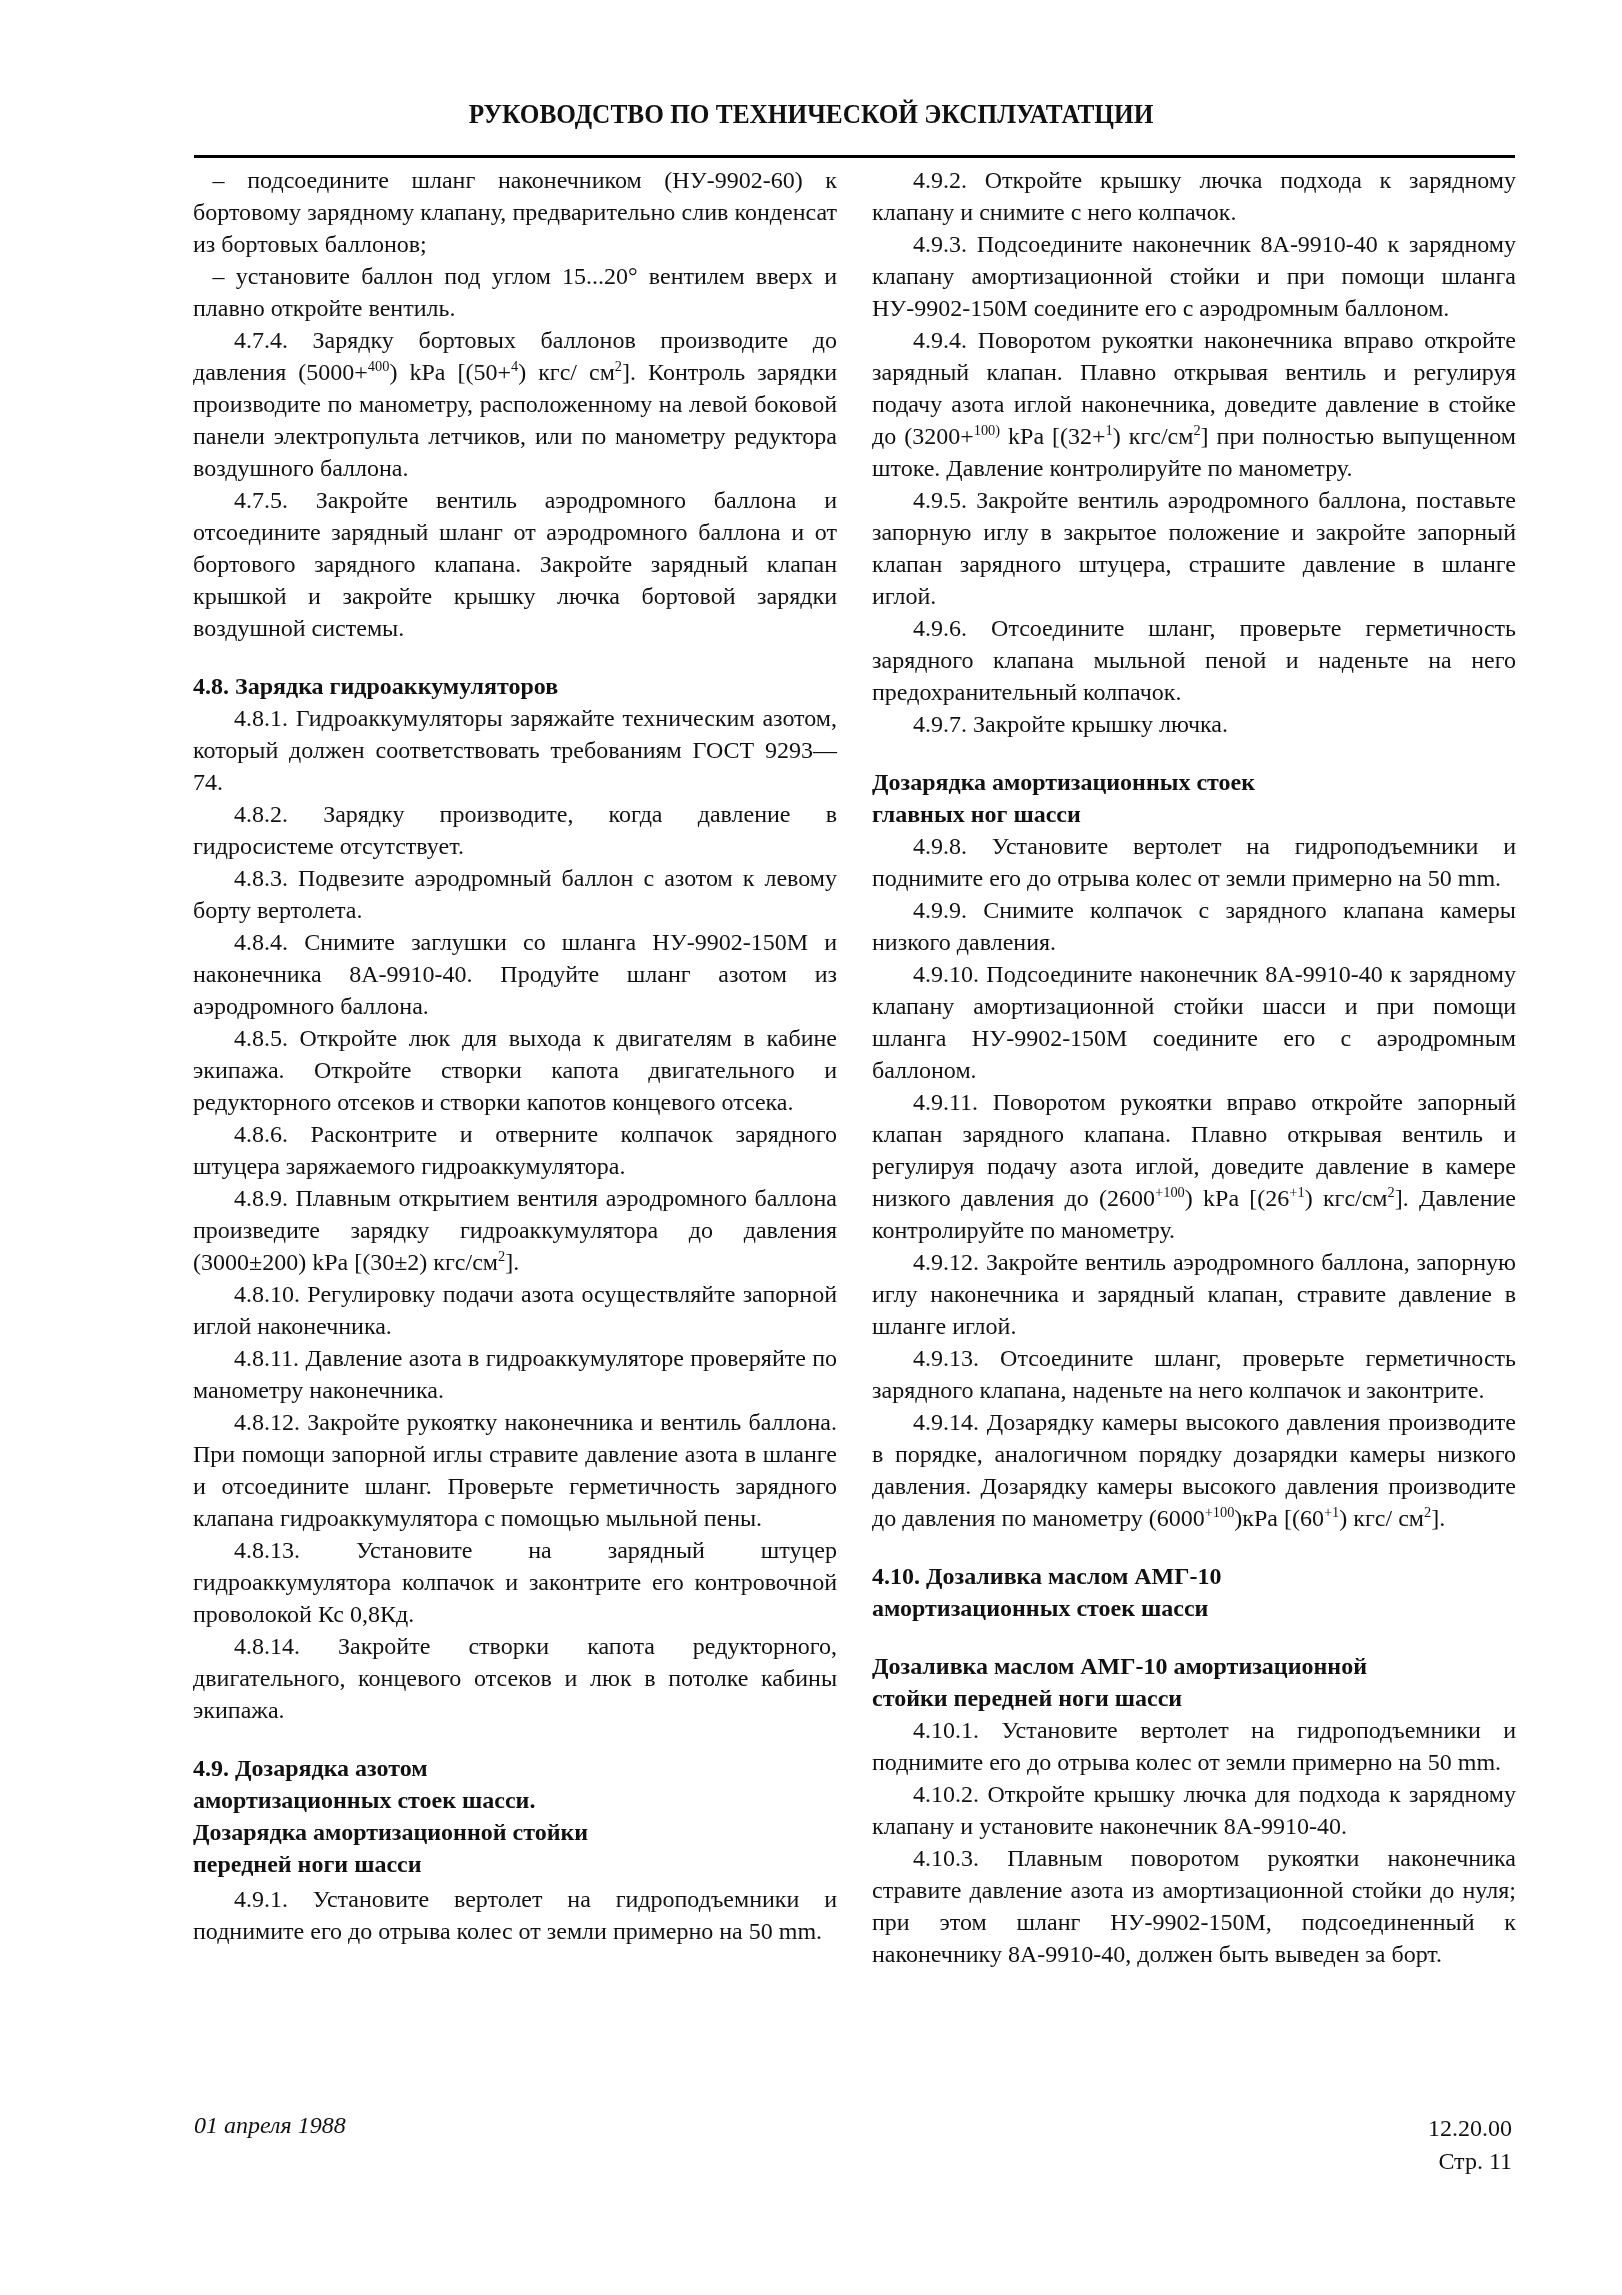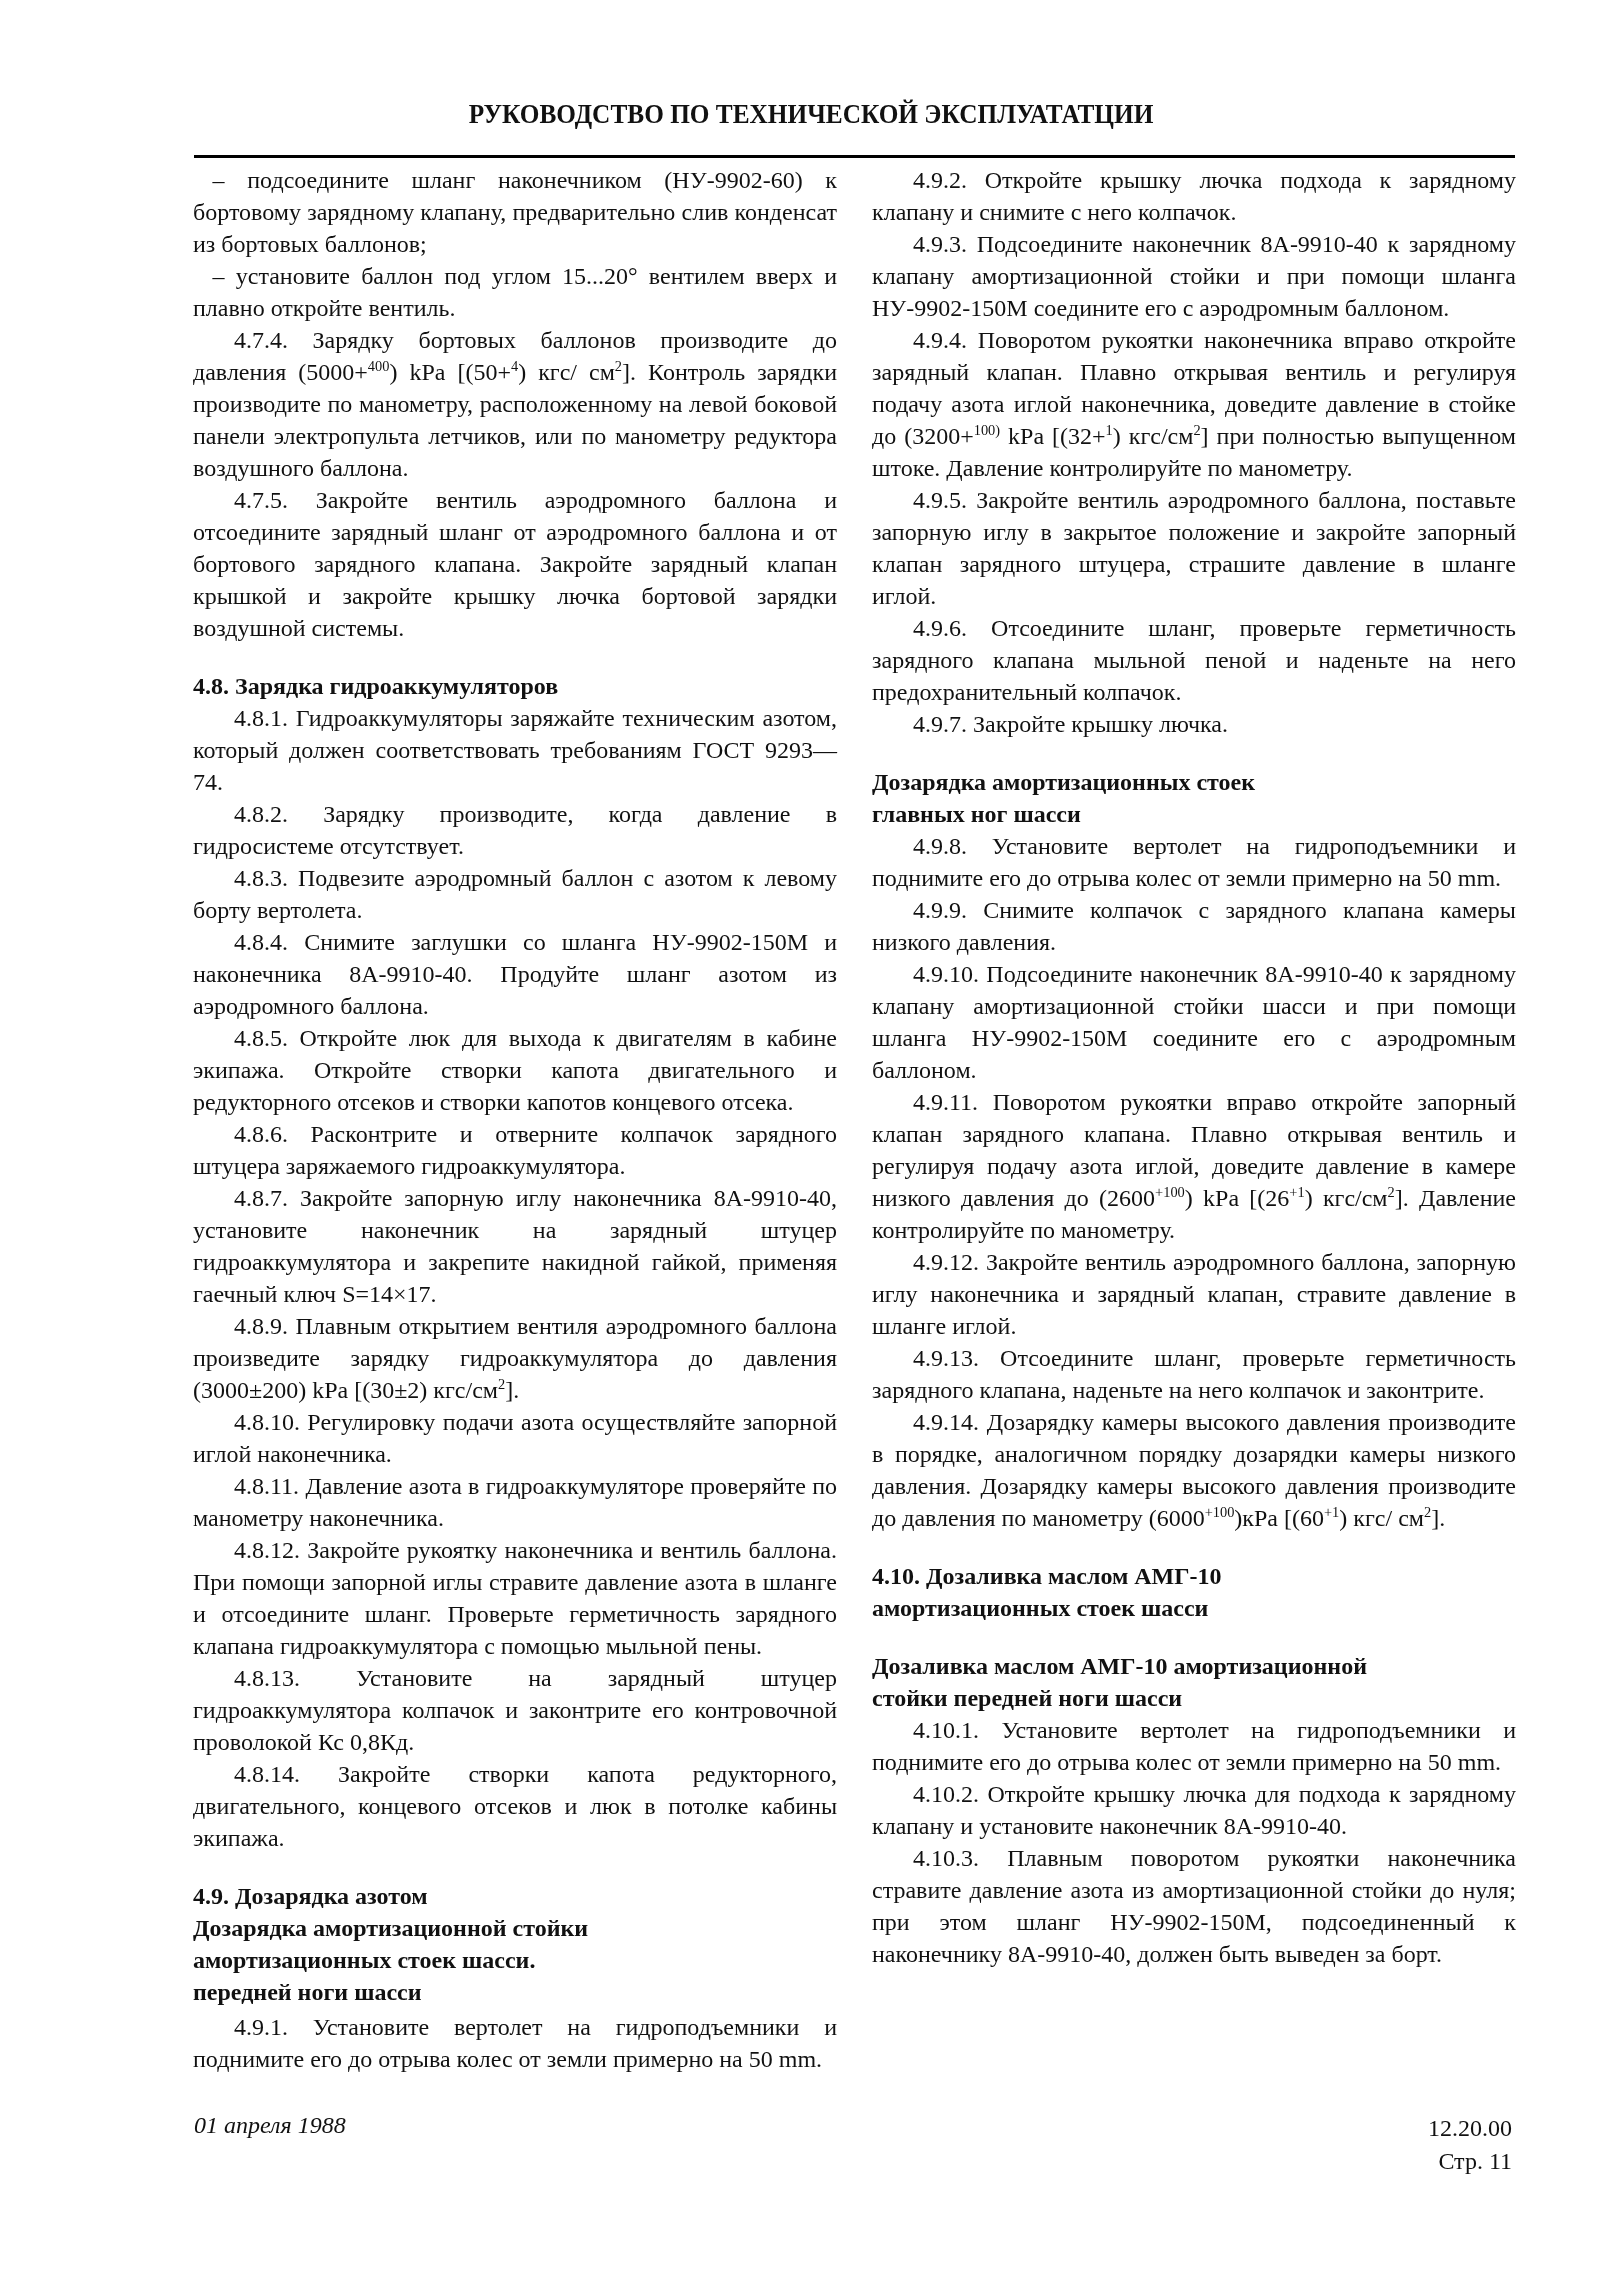--- a/index.html
+++ b/index.html
@@ -33,32 +33,31 @@
   <p class="p"><span>4.7.4. Зарядку бортовых баллонов производите до давления (5000+</span><sup>400</sup><span>) kPa [(50+</span><sup>4</sup><span>) кгс/ см</span><sup>2</sup><span>]. Контроль зарядки производите по манометру, расположенному на левой боковой панели электропульта летчиков, или по манометру редуктора воздушного баллона.</span></p>
   <p class="p">4.7.5. Закройте вентиль аэродромного баллона и отсоедините зарядный шланг от аэродромного баллона и от бортового зарядного клапана. Закройте зарядный клапан крышкой и закройте крышку лючка бортовой зарядки воздушной системы.</p>
 
   <p class="h gap-before">4.8. Зарядка гидроаккумуляторов</p>
   <p class="p">4.8.1. Гидроаккумуляторы заряжайте техническим азотом, который должен соответствовать требованиям ГОСТ 9293—74.</p>
   <p class="p">4.8.2. Зарядку производите, когда давление в гидросистеме отсутствует.</p>
   <p class="p">4.8.3. Подвезите аэродромный баллон с азотом к левому борту вертолета.</p>
   <p class="p">4.8.4.  Снимите заглушки со шланга НУ-9902-150М и наконечника 8А-9910-40. Продуйте шланг азотом из аэродромного баллона.</p>
   <p class="p">4.8.5.  Откройте люк для выхода к двигателям в кабине экипажа. Откройте створки капота двигательного и редукторного отсеков и створки капотов концевого отсека.</p>
   <p class="p">4.8.6.  Расконтрите и отверните колпачок зарядного штуцера заряжаемого гидроаккумулятора.</p>
-  <p class="p">4.8.7. Закройте запорную иглу наконечника 8А-9910-40, установите наконечник на зарядный штуцер гидроаккумулятора и закрепите накидной гайкой, применяя гаечный ключ S=14×17.</p>
   <p class="p"><span>4.8.9. Плавным открытием вентиля аэродромного баллона произведите зарядку гидроаккумулятора до давления (3000±200) kPa [(30±2) кгс/см</span><sup>2</sup><span>].</span></p>
   <p class="p">4.8.10. Регулировку подачи азота осуществляйте запорной иглой наконечника.</p>
   <p class="p">4.8.11. Давление азота в гидроаккумуляторе проверяйте по манометру наконечника.</p>
   <p class="p">4.8.12. Закройте рукоятку наконечника и вентиль баллона. При помощи запорной иглы стравите давление азота в шланге и отсоедините шланг. Проверьте герметичность зарядного клапана гидроаккумулятора с помощью мыльной пены.</p>
   <p class="p">4.8.13. Установите на зарядный штуцер гидроаккумулятора колпачок и законтрите его контровочной проволокой Кс 0,8Кд.</p>
   <p class="p">4.8.14. Закройте створки капота редукторного, двигательного, концевого отсеков и люк в потолке кабины экипажа.</p>
 
   <div class="gap-before gap-after">
     <p class="h">4.9. Дозарядка азотом</p>
+    <p class="h">амортизационных стоек шасси.</p>
     <p class="h">Дозарядка амортизационной стойки</p>
-    <p class="h">амортизационных стоек шасси.</p>
     <p class="h">передней ноги шасси</p>
   </div>
   <p class="p">4.9.1.  Установите вертолет на гидроподъемники и поднимите его до отрыва колес от земли примерно на 50 mm.</p>
 </div>
 
 <div class="col right">
   <p class="p">4.9.2.  Откройте крышку лючка подхода к зарядному клапану и снимите с него колпачок.</p>
   <p class="p">4.9.3.  Подсоедините наконечник 8А-9910-40 к зарядному клапану амортизационной стойки и при помощи шланга НУ-9902-150М соедините его с аэродромным баллоном.</p>
   <p class="p"><span>4.9.4. Поворотом рукоятки наконечника вправо откройте зарядный клапан. Плавно открывая вентиль и регулируя подачу азота иглой наконечника, доведите давление в стойке до (3200+</span><sup>100)</sup><span> kPa [(32+</span><sup>1</sup><span>) кгс/см</span><sup>2</sup><span>] при полностью выпущенном штоке. Давление контролируйте по манометру.</span></p>
   <p class="p">4.9.5. Закройте вентиль аэродромного баллона, поставьте запорную иглу в закрытое положение и закройте запорный клапан зарядного штуцера, страшите давление в шланге иглой.</p>

